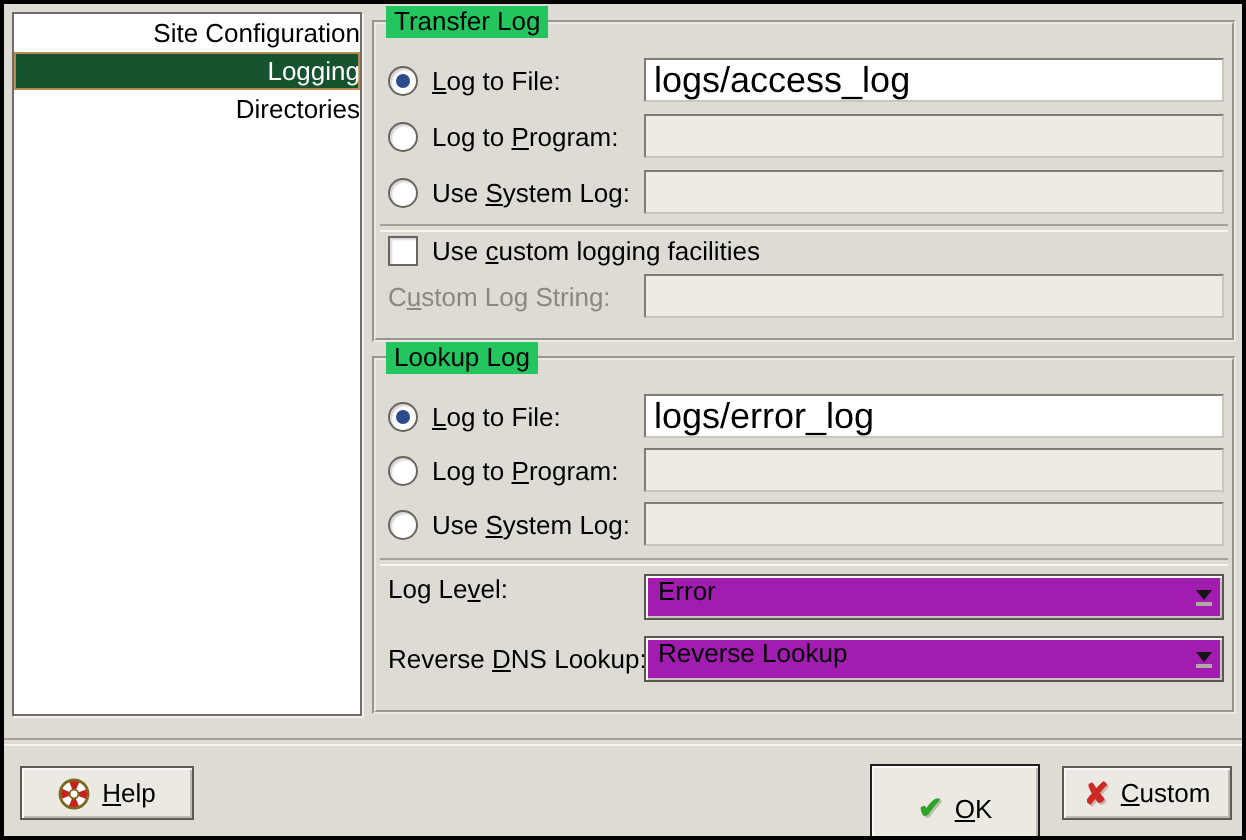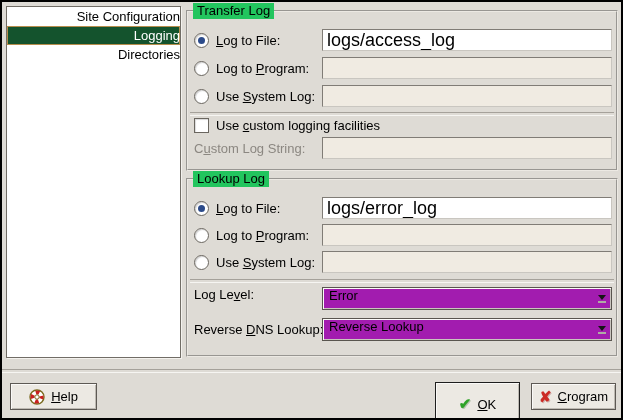--- a/index.html
+++ b/index.html
@@ -191,16 +191,16 @@
     <span class="lbl"><span class="mn">H</span><span>elp</span></span>
   </div>
 
   <div class="btn btn-ok">
     <span class="icon-check"></span>
     <span class="lbl"><span class="mn">O</span><span>K</span></span>
   </div>
 
   <div class="btn btn-cancel">
     <span class="icon-x"></span>
-    <span class="lbl"><span class="mn">C</span><span>rogram</span></span>
+    <span class="lbl"><span class="mn">C</span><span>ustom</span></span>
   </div>
 
 </div>
 
 </body></html>

